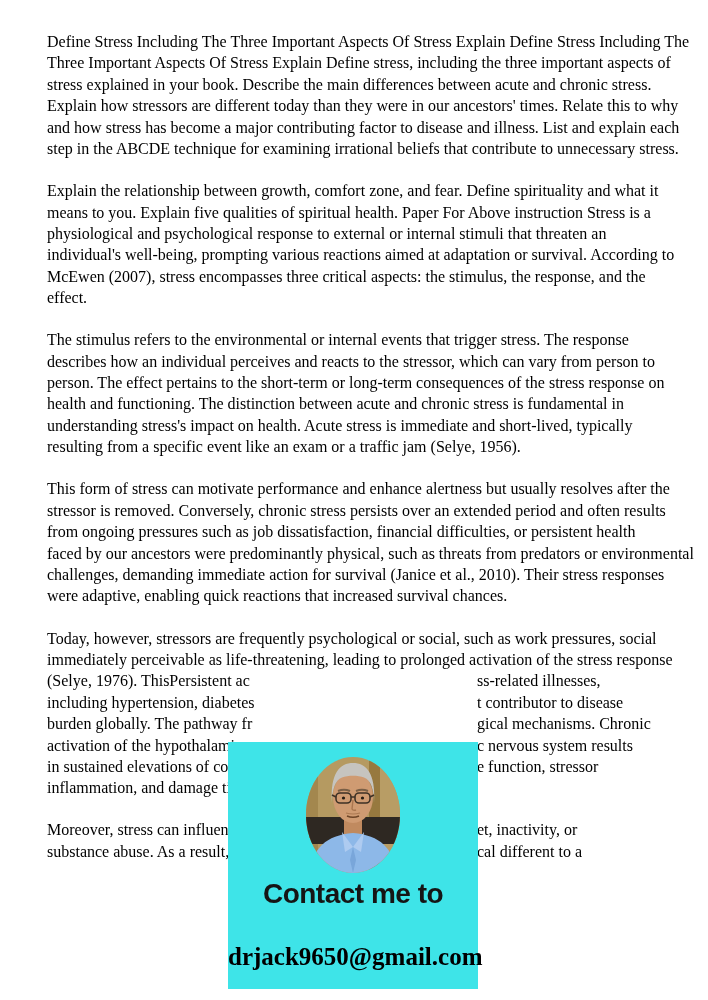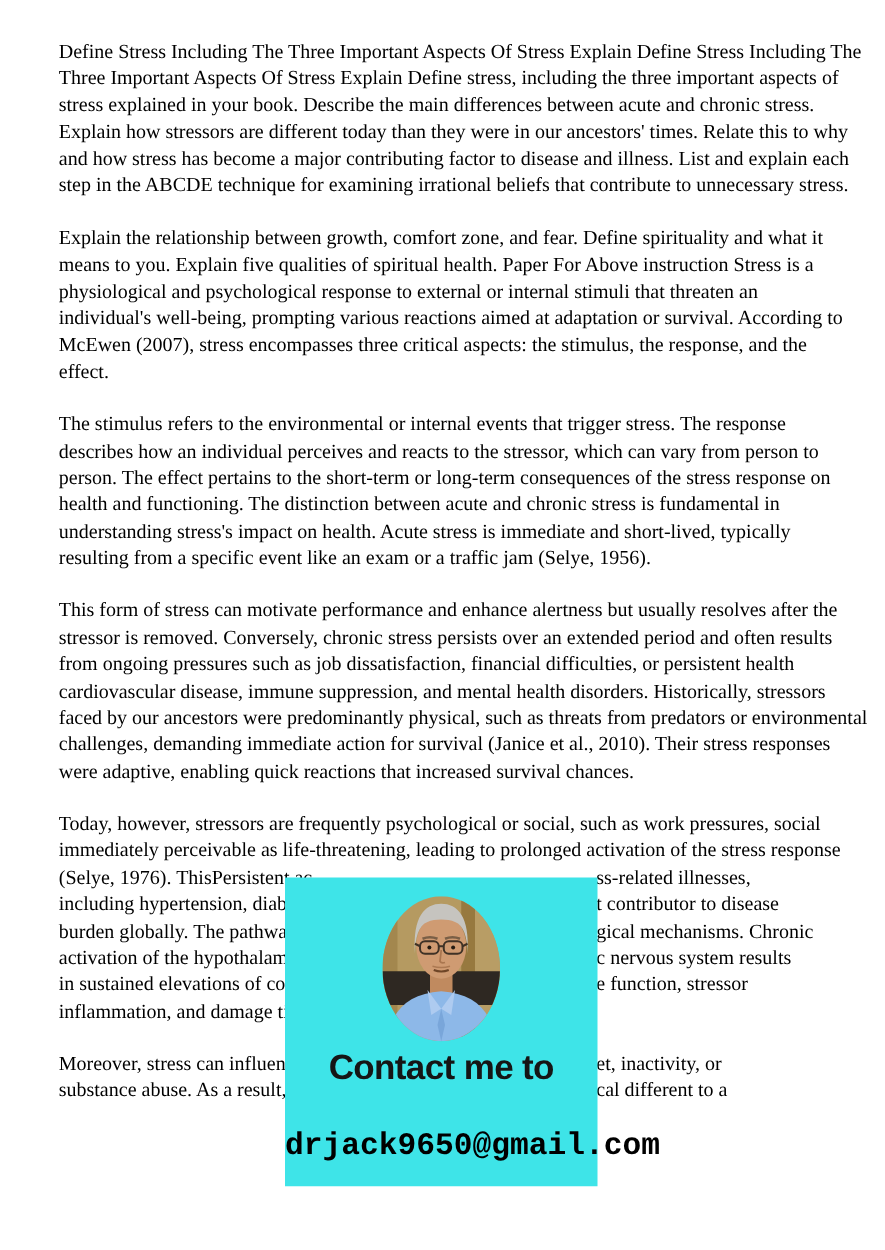--- a/index.html
+++ b/index.html
@@ -28,21 +28,21 @@
   }
   .rfrag {
     position: absolute;
     left: 430px;
     top: 0;
     white-space: nowrap;
   }
   .promo {
     position: absolute;
     left: 228px;
-    top: 702px;
+    top: 742px;
     width: 250px;
     height: 247px;
     z-index: 5;
     text-align: center;
   }
   .promo-photo {
     position: absolute;
     top: 15px;
     left: 50%;
     transform: translateX(-50%);
@@ -57,21 +57,21 @@
     font-size: 28px;
     line-height: 30px;
     letter-spacing: -0.5px;
     color: #151515;
   }
   .promo-email {
     position: absolute;
     top: 202px;
     left: 0;
     width: 100%;
-    font-family: Liberation Mono, monospace;
+    font-family: Liberation Serif, serif;
     font-weight: bold;
     font-size: 25px;
     line-height: 26px;
     color: #000000;
   }
 </style>
 </head>
 <body>
 
 <div class="page">
@@ -98,21 +98,20 @@
         <div class="line">describes how an individual perceives and reacts to the stressor, which can vary from person to</div>
         <div class="line">person. The effect pertains to the short-term or long-term consequences of the stress response on</div>
         <div class="line">health and functioning. The distinction between acute and chronic stress is fundamental in</div>
         <div class="line">understanding stress's impact on health. Acute stress is immediate and short-lived, typically</div>
         <div class="line">resulting from a specific event like an exam or a traffic jam (Selye, 1956).</div>
       </div>
       <div class="para">
         <div class="line">This form of stress can motivate performance and enhance alertness but usually resolves after the</div>
         <div class="line">stressor is removed. Conversely, chronic stress persists over an extended period and often results</div>
         <div class="line">from ongoing pressures such as job dissatisfaction, financial difficulties, or persistent health</div>
-        <div class="line">cardiovascular disease, immune suppression, and mental health disorders. Historically, stressors</div>
         <div class="line">faced by our ancestors were predominantly physical, such as threats from predators or environmental</div>
         <div class="line">challenges, demanding immediate action for survival (Janice et al., 2010). Their stress responses</div>
         <div class="line">were adaptive, enabling quick reactions that increased survival chances.</div>
       </div>
       <div class="para">
         <div class="line">Today, however, stressors are frequently psychological or social, such as work pressures, social</div>
         <div class="line">immediately perceivable as life-threatening, leading to prolonged activation of the stress response</div>
         <div class="line"><span>(Selye, 1976). ThisPersistent ac</span><span class="rfrag">ss-related illnesses,</span></div>
         <div class="line"><span>including hypertension, diabetes</span><span class="rfrag">t contributor to disease</span></div>
         <div class="line"><span>burden globally. The pathway fr</span><span class="rfrag">gical mechanisms. Chronic</span></div>

